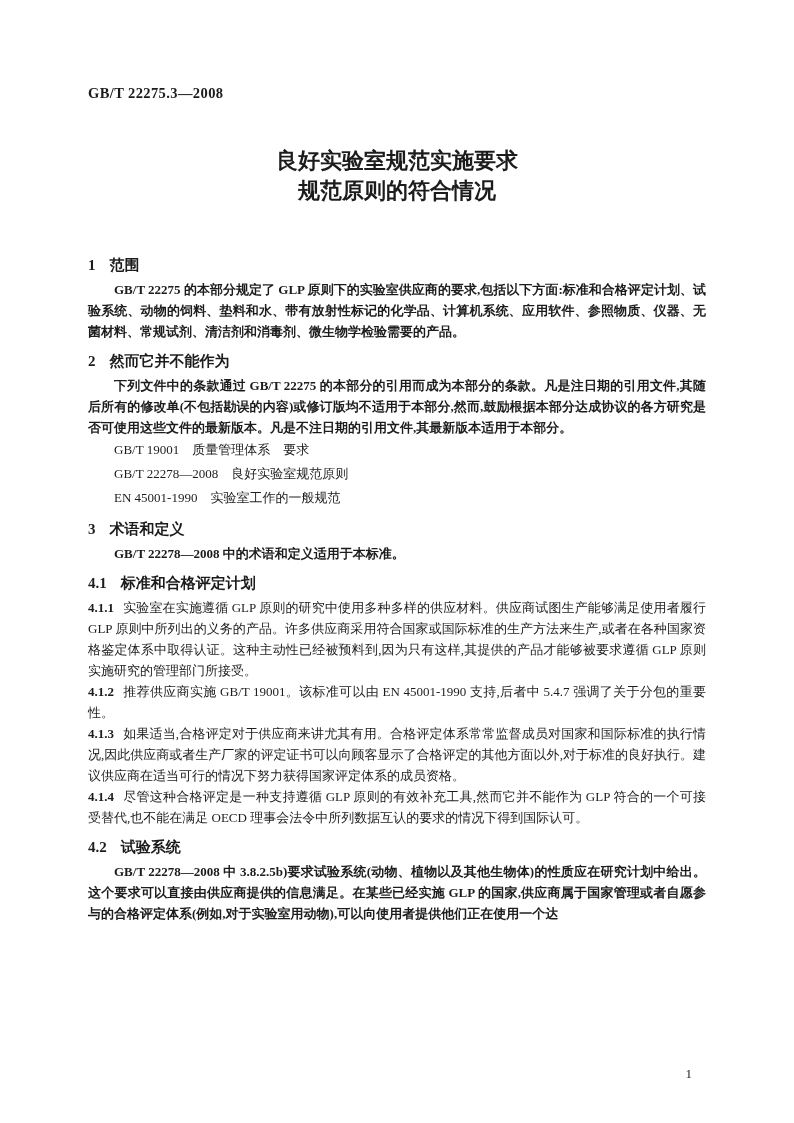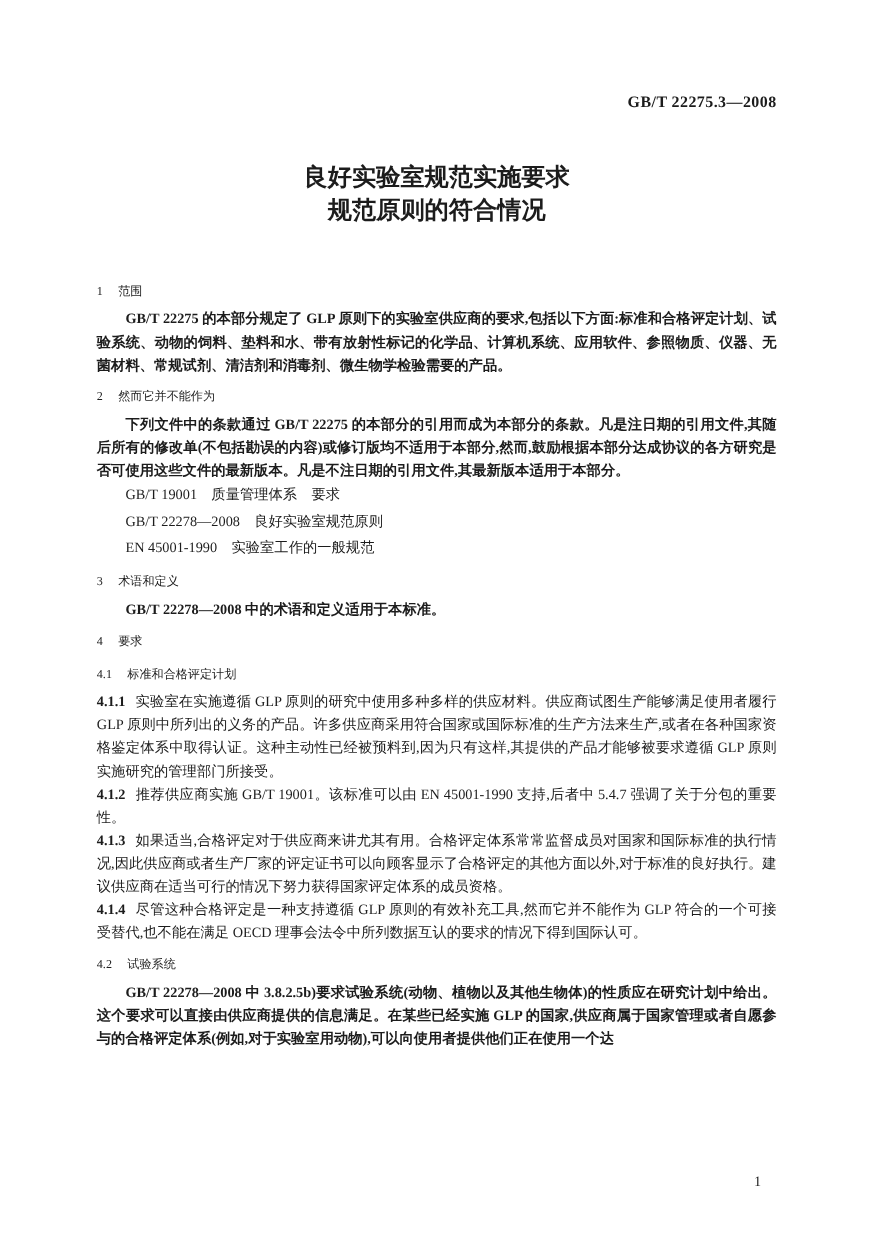--- a/index.html
+++ b/index.html
@@ -9,43 +9,42 @@
     height: 1123px;
     margin: 0 auto;
     background: #ffffff;
     position: relative;
     padding: 84px 88px 0 88px;
     font-family: "Liberation Serif", "DejaVu Serif", serif;
     color: #1c1c1c;
     overflow: hidden;
   }
   .header-code {
-    text-align: right;
     font-weight: bold;
     font-size: 14.5px;
     line-height: 18px;
     letter-spacing: 0.4px;
   }
   .doc-title {
     margin-top: 44px;
     text-align: center;
     font-weight: bold;
     font-size: 22px;
     line-height: 30px;
   }
   .blocks {
     margin-top: 49px;
     font-size: 13px;
     line-height: 21px;
     text-align: justify;
   }
   .blk { margin: 0; }
   .heading {
-    font-weight: normal;
-    font-size: 11px;
+    font-weight: bold;
+    font-size: 15px;
     margin-top: 9px;
     margin-bottom: 3px;
   }
   .blocks .heading:first-child { margin-top: 0; }
   .heading .hnum { margin-right: 14px; }
   .para { text-indent: 2em; font-weight: bold; }
   .ref { text-indent: 2em; line-height: 24px; }
   .numpara .pnum { font-weight: bold; margin-right: 9px; }
   .page-number {
     position: absolute;
@@ -70,21 +69,20 @@
   <div class="blocks">
       <h2 class="blk heading"><span class="hnum">1</span><span>范围</span></h2>
       <p class="blk para">GB/T 22275 的本部分规定了 GLP 原则下的实验室供应商的要求,包括以下方面:标准和合格评定计划、试验系统、动物的饲料、垫料和水、带有放射性标记的化学品、计算机系统、应用软件、参照物质、仪器、无菌材料、常规试剂、清洁剂和消毒剂、微生物学检验需要的产品。</p>
       <h2 class="blk heading"><span class="hnum">2</span><span>然而它并不能作为</span></h2>
       <p class="blk para">下列文件中的条款通过 GB/T 22275 的本部分的引用而成为本部分的条款。凡是注日期的引用文件,其随后所有的修改单(不包括勘误的内容)或修订版均不适用于本部分,然而,鼓励根据本部分达成协议的各方研究是否可使用这些文件的最新版本。凡是不注日期的引用文件,其最新版本适用于本部分。</p>
       <p class="blk ref">GB/T 19001　质量管理体系　要求</p>
       <p class="blk ref">GB/T 22278—2008　良好实验室规范原则</p>
       <p class="blk ref">EN 45001-1990　实验室工作的一般规范</p>
       <h2 class="blk heading"><span class="hnum">3</span><span>术语和定义</span></h2>
       <p class="blk para">GB/T 22278—2008 中的术语和定义适用于本标准。</p>
-      <h2 class="blk heading"><span class="hnum">4</span><span>要求</span></h2>
       <h2 class="blk heading"><span class="hnum">4.1</span><span>标准和合格评定计划</span></h2>
       <p class="blk numpara"><span class="pnum">4.1.1</span>实验室在实施遵循 GLP 原则的研究中使用多种多样的供应材料。供应商试图生产能够满足使用者履行 GLP 原则中所列出的义务的产品。许多供应商采用符合国家或国际标准的生产方法来生产,或者在各种国家资格鉴定体系中取得认证。这种主动性已经被预料到,因为只有这样,其提供的产品才能够被要求遵循 GLP 原则实施研究的管理部门所接受。</p>
       <p class="blk numpara"><span class="pnum">4.1.2</span>推荐供应商实施 GB/T 19001。该标准可以由 EN 45001-1990 支持,后者中 5.4.7 强调了关于分包的重要性。</p>
       <p class="blk numpara"><span class="pnum">4.1.3</span>如果适当,合格评定对于供应商来讲尤其有用。合格评定体系常常监督成员对国家和国际标准的执行情况,因此供应商或者生产厂家的评定证书可以向顾客显示了合格评定的其他方面以外,对于标准的良好执行。建议供应商在适当可行的情况下努力获得国家评定体系的成员资格。</p>
       <p class="blk numpara"><span class="pnum">4.1.4</span>尽管这种合格评定是一种支持遵循 GLP 原则的有效补充工具,然而它并不能作为 GLP 符合的一个可接受替代,也不能在满足 OECD 理事会法令中所列数据互认的要求的情况下得到国际认可。</p>
       <h2 class="blk heading"><span class="hnum">4.2</span><span>试验系统</span></h2>
       <p class="blk para">GB/T 22278—2008 中 3.8.2.5b)要求试验系统(动物、植物以及其他生物体)的性质应在研究计划中给出。这个要求可以直接由供应商提供的信息满足。在某些已经实施 GLP 的国家,供应商属于国家管理或者自愿参与的合格评定体系(例如,对于实验室用动物),可以向使用者提供他们正在使用一个达</p>
     </div>
 
   <div class="page-number">1</div>

